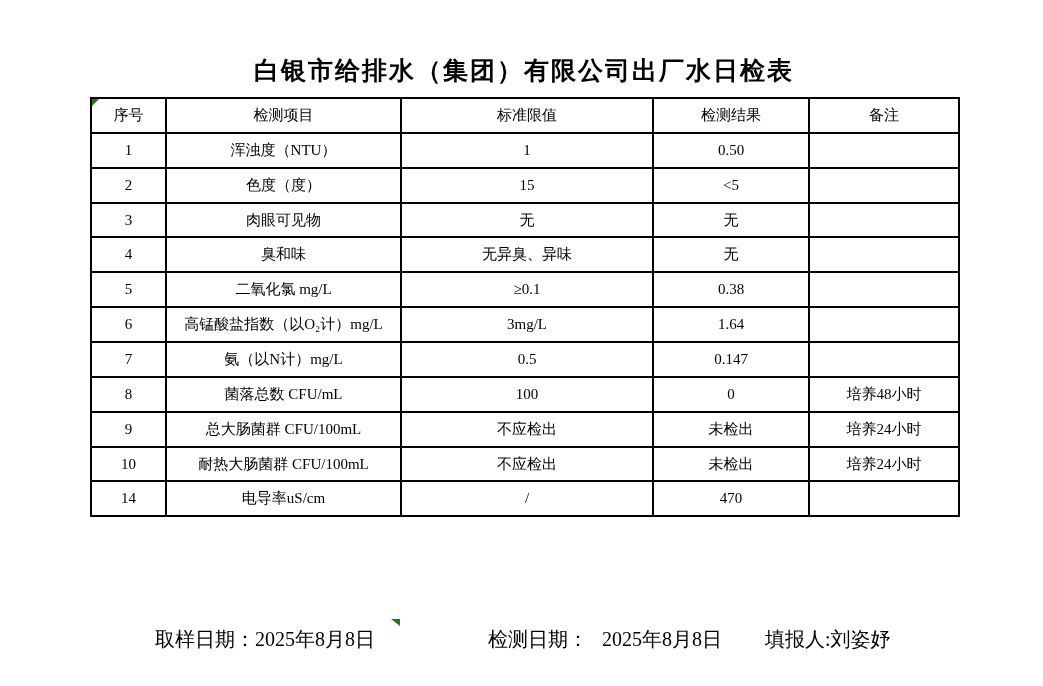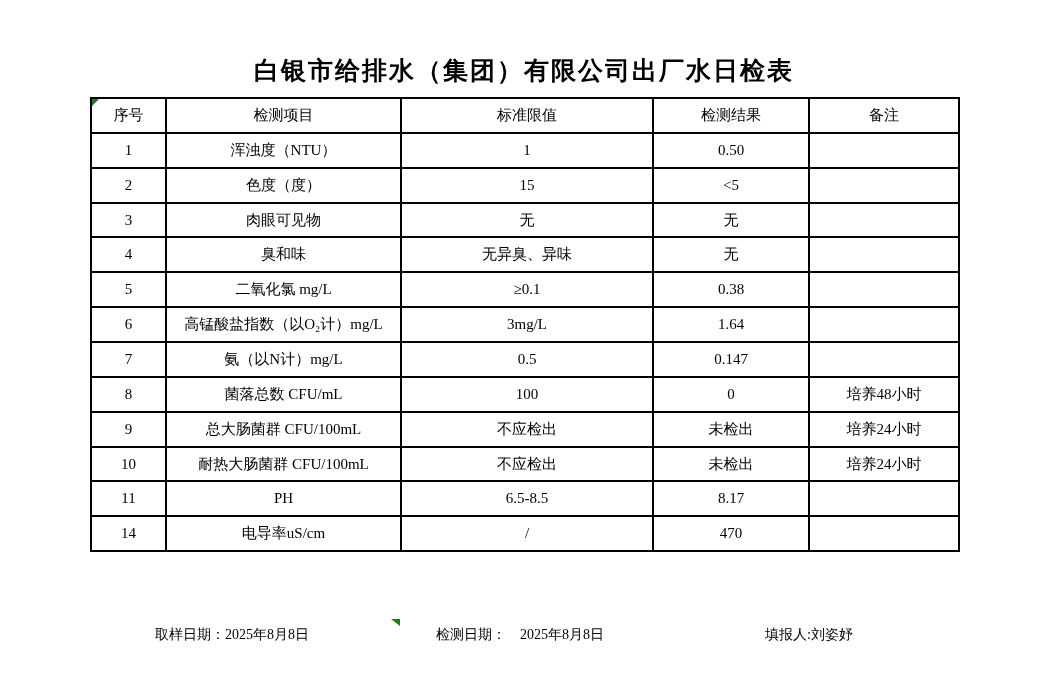--- a/index.html
+++ b/index.html
@@ -70,25 +70,25 @@
     width: 0; height: 0;
     border-top: 7px solid #1e7a1e;
     border-left: 9px solid transparent;
   }
   .footer-line {
     position: absolute;
     top: 626px;
     left: 0;
     width: 1043px;
     height: 26px;
-    font-size: 14px;
+    font-size: 20px;
     white-space: nowrap;
   }
   .f-sampling { position: absolute; left: 155px; }
-  .f-test     { position: absolute; left: 436px; }
+  .f-test     { position: absolute; left: 488px; }
   .f-reporter { position: absolute; left: 765px; }
   .f-test .val { margin-left: 14px; }
 </style>
 </head>
 <body>
 
 <div class="page">
 
   <div class="doc-title">白银市给排水（集团）有限公司出厂水日检表</div>
 
@@ -174,27 +174,20 @@
           <td>培养24小时</td>
         </tr>
         <tr>
           <td>10</td>
           <td>耐热大肠菌群 CFU/100mL</td>
           <td>不应检出</td>
           <td>未检出</td>
           <td>培养24小时</td>
         </tr>
         <tr>
-          <td>11</td>
-          <td>PH</td>
-          <td>6.5-8.5</td>
-          <td>8.17</td>
-          <td></td>
-        </tr>
-        <tr>
           <td>14</td>
           <td>电导率uS/cm</td>
           <td>/</td>
           <td>470</td>
           <td></td>
         </tr>
       </tbody>
   </table>
 
   <div class="marker-topleft"></div>

